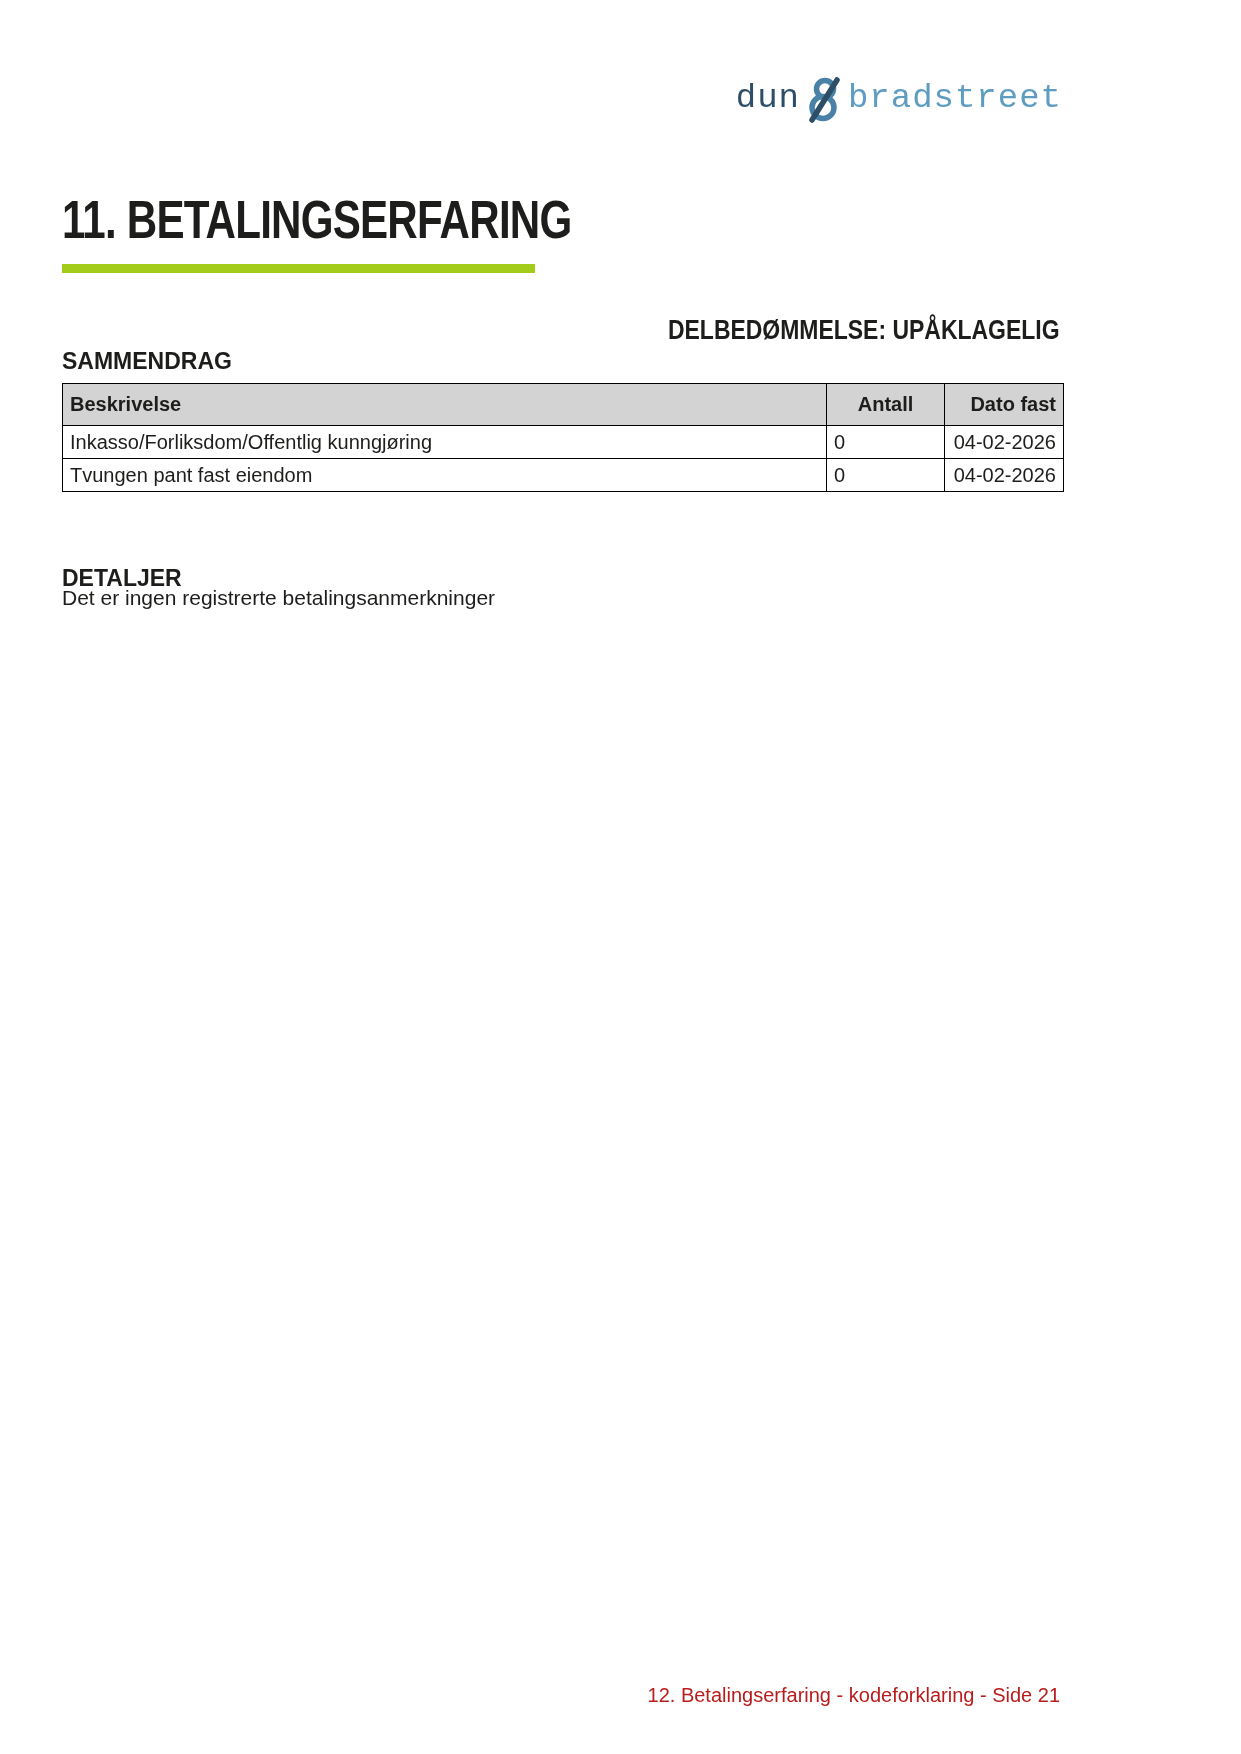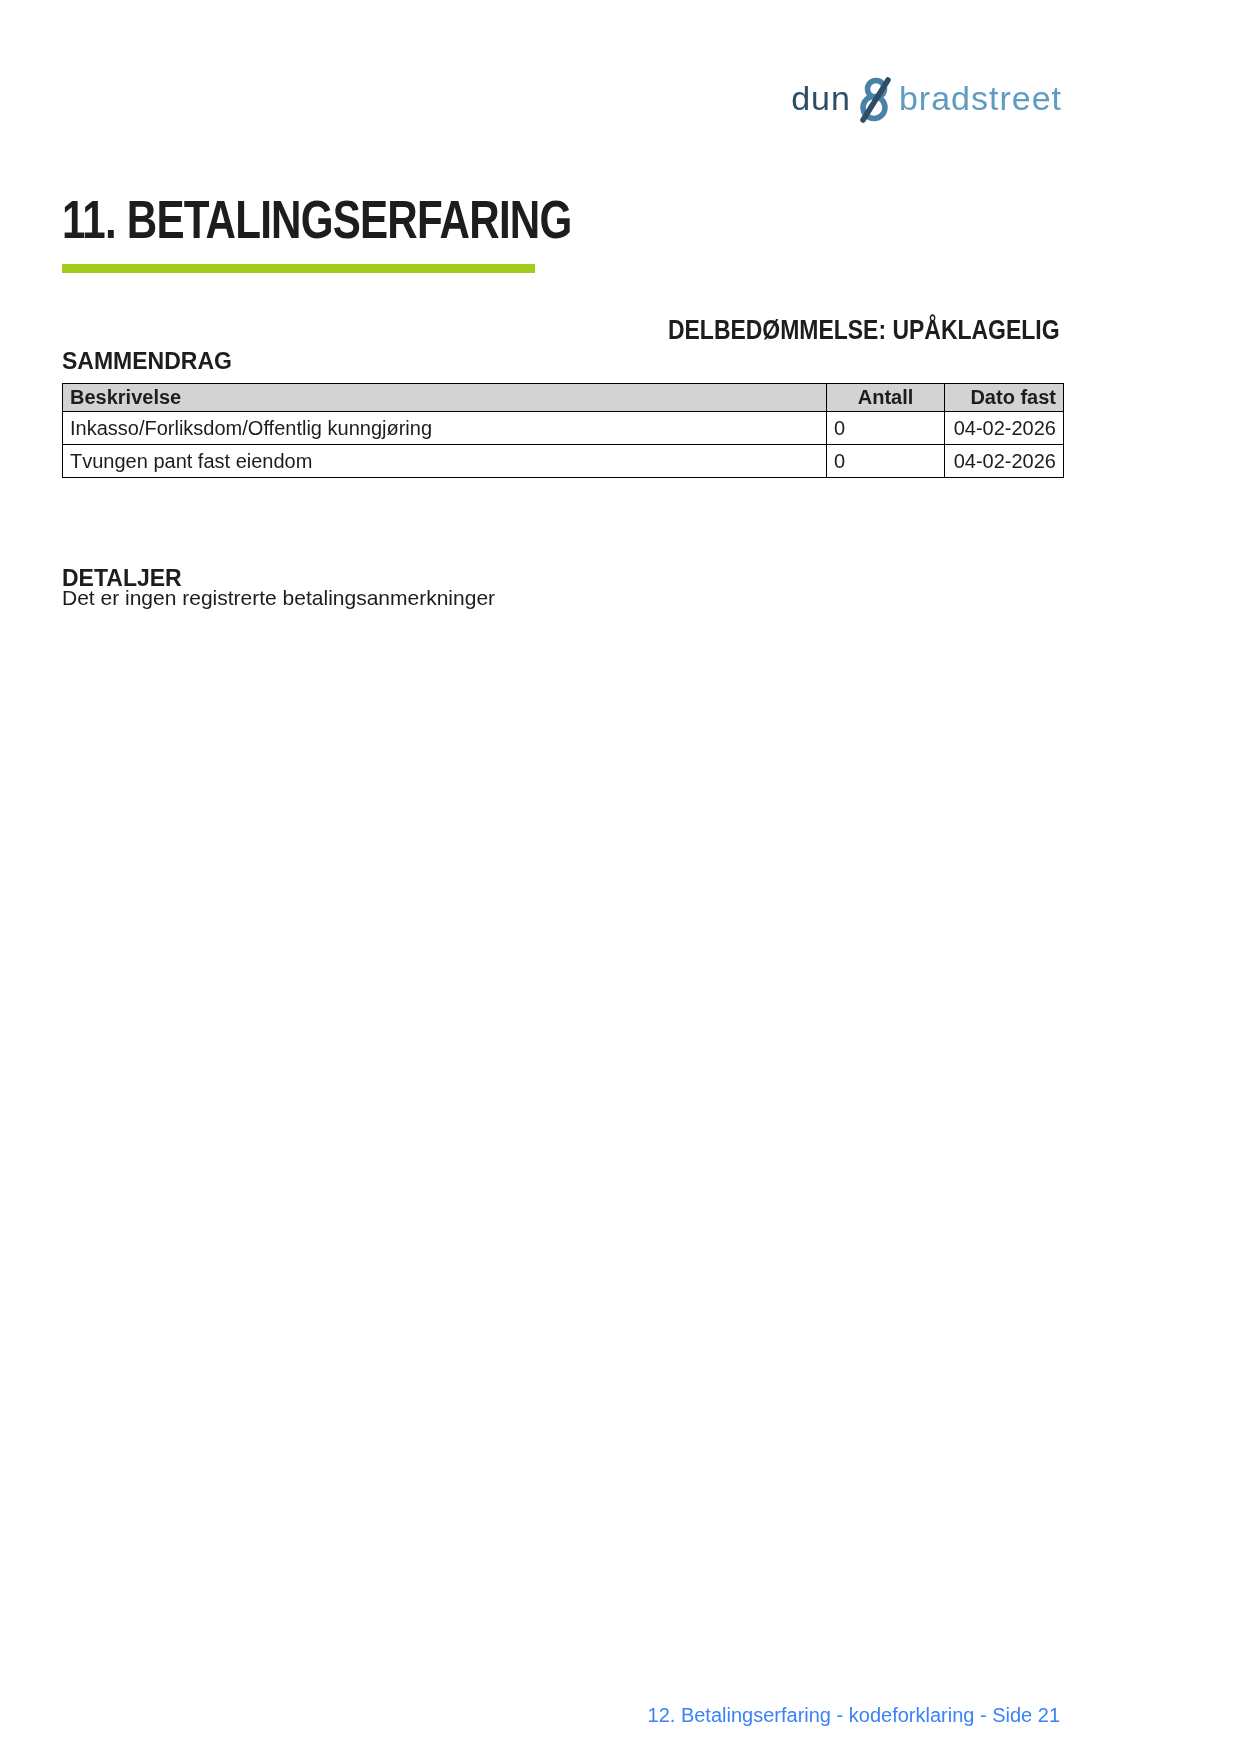--- a/index.html
+++ b/index.html
@@ -17,20 +17,21 @@
   }
 
   
   .logo {
     position: absolute;
     top: 74px;
     right: 179px;
     display: flex;
     align-items: center;
     white-space: nowrap;
+    font-family: Liberation Mono, monospace;
   }
   .logo-dun {
     font-size: 34px;
     letter-spacing: 1px;
     color: var(--logo-dark-blue, #2d4e66);
   }
   .logo-amp-svg { margin: 0 3px; transform: translateY(2px); }
   .logo-bradstreet {
     font-size: 34px;
     letter-spacing: 1px;
@@ -95,21 +96,21 @@
   }
   .summary-table th, .summary-table td {
     border: 1.5px solid #000;
     padding: 0 7px;
     white-space: nowrap;
     font-weight: 400;
   }
   .summary-table th {
     background: var(--table-header-bg, #d3d3d3);
     font-weight: 700;
-    height: 28px;
+    height: 42px;
   }
   .summary-table td { height: 33px; }
   .col-desc  { width: 765px; text-align: left; }
   .col-count { width: 118px; }
   .col-date  { width: 119px; text-align: right; }
 
   
   .details-text {
     position: absolute;
     left: 62px;
@@ -117,23 +118,22 @@
     font-size: 21px;
     line-height: 1.3;
   }
 
   
   .footer {
     position: absolute;
     right: 181px;
     top: 1684px;
     font-size: 20px;
-    color: #3b82f6;
+    color: #b91c1c;
     white-space: nowrap;
-    margin-top: 20px;
   }
 </style>
 </head>
 <body>
 
 <div class="page" style="--accent-green: #a3cb1a; --logo-dark-blue: #2d4e66; --logo-mid-blue: #4a81a6; --logo-light-blue: #5e9dc0; --table-header-bg: #d3d3d3; --text: #1d1d1b;">
 
   <div class="logo">
     <span class="logo-dun">dun</span>
     <svg class="logo-amp-svg" width="42" height="48" viewBox="0 0 42 48" fill="none" xmlns="http://www.w3.org/2000/svg">

